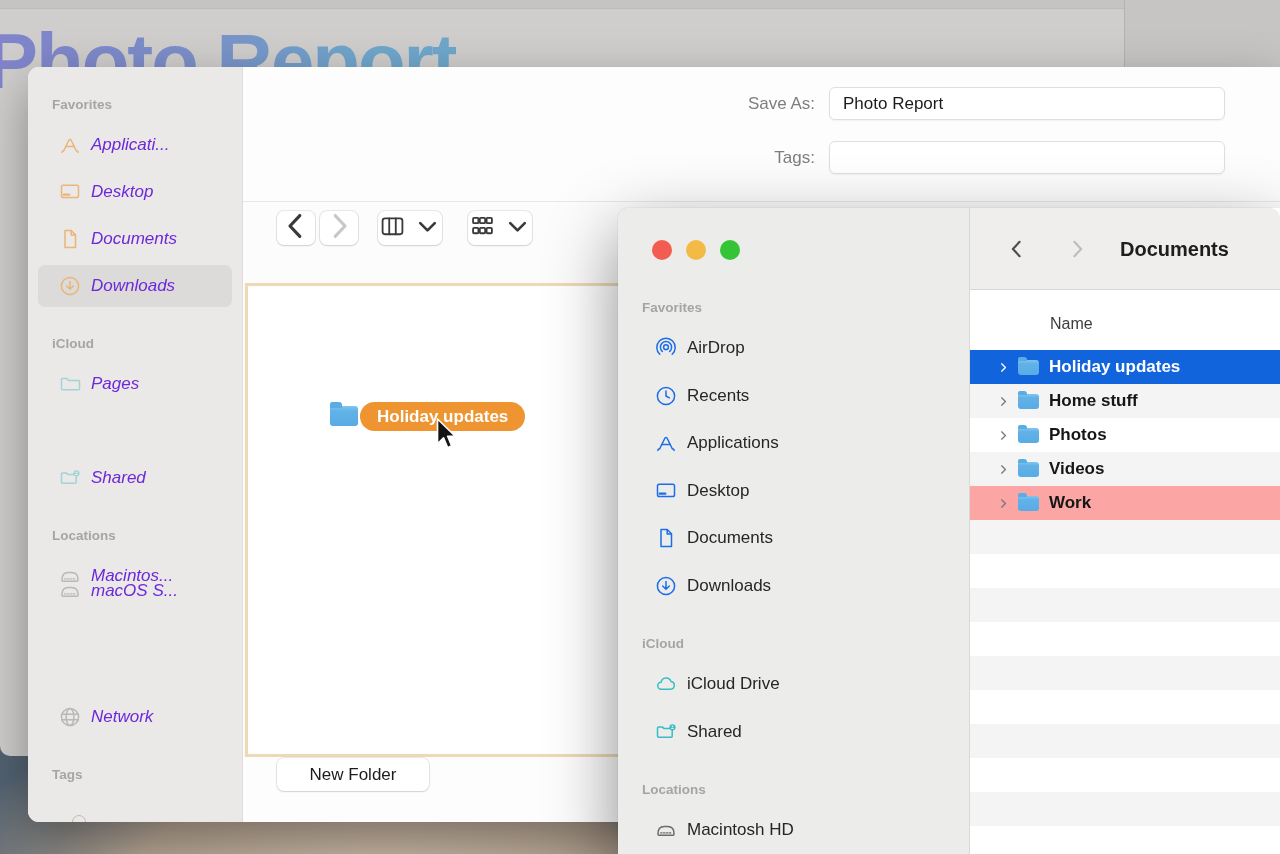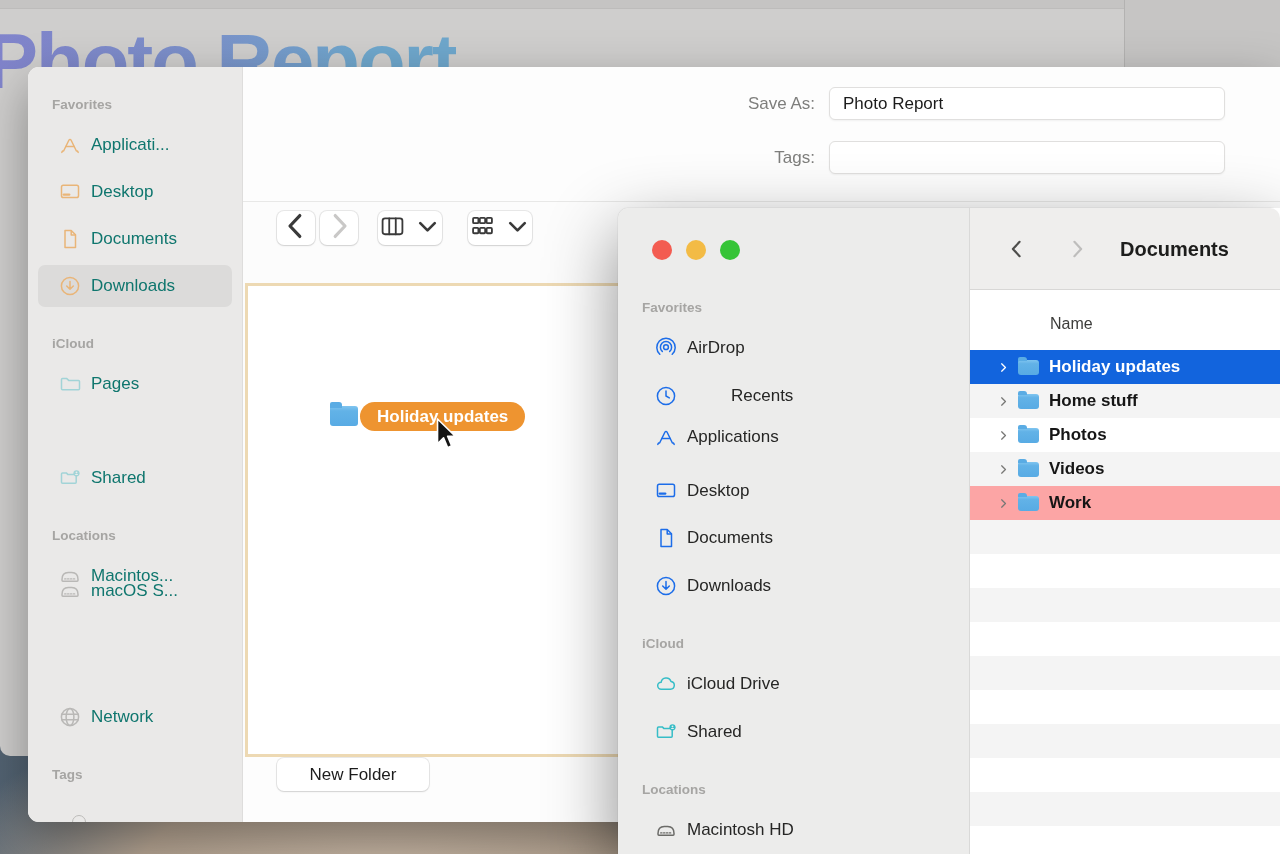--- a/index.html
+++ b/index.html
@@ -24,21 +24,21 @@
   #bg-right-pane { position:absolute; left:1124px; top:0; width:156px; height:67px; background:#c6c5c4; border-left:1px solid #b3b2b1; }
 
   
   #sheet { left:28px; top:67px; width:1252px; height:755px; background:#fcfcfc; border-radius:11px 0 0 11px; box-shadow:0 18px 50px rgba(0,0,0,.35); }
   #sheet-sidebar { position:absolute; left:0; top:0; width:215px; height:100%; background:#eae9e8; border-radius:11px 0 0 11px; border-right:1px solid rgba(0,0,0,.05); overflow:hidden; }
   .side-header { position:absolute; left:24px; font-size:13.5px; font-weight:700; color:#a6a5a3; }
   .side-item { position:absolute; left:10px; right:10px; height:42px; display:flex; align-items:center; border-radius:7px; }
   .side-item .ic { width:24px; height:24px; margin-left:20px; flex:0 0 24px; display:flex; align-items:center; justify-content:center; }
   .side-item .ic svg { width:24px; height:24px; }
   .side-item .lbl { margin-left:9px; font-size:17px; white-space:nowrap; }
-  #sheet-sidebar .lbl { color:#0f766e; }
+  #sheet-sidebar .lbl { color:#6d28d9;font-style:italic; }
   #sheet-sidebar .side-item.selected { background:#dcdbda; }
   .tint-tan { color:#e9b578; }
   .tint-teal-dim { color:#a2d4d7; }
   .tint-gray { color:#b9b8b6; }
   #tag-partial { position:absolute; left:44px; top:748px; width:14px; height:14px; border-radius:50%; border:1.5px solid #bcbbb9; }
 
   #sheet-main { position:absolute; left:215px; top:0; right:0; height:100%; }
   #fields-section { position:absolute; left:0; top:0; right:0; height:135px; border-bottom:1px solid #e8e8e7; background:#fdfdfd; }
   .field-label { position:absolute; width:150px; text-align:right; font-size:17px; color:#7e7e7c; line-height:33px; }
   .tfield { position:absolute; width:396px; height:33px; background:#fff; border:1px solid #e0dfde; border-radius:6px; box-shadow:0 1px 2px rgba(0,0,0,.05); font-size:17px; color:#1b1b1b; padding:0 13px; line-height:31px; font-family:inherit; }
@@ -260,30 +260,30 @@
   <div class="side-header" style="top: 92px;">Favorites</div>
       <div class="side-item" style="top: 119px;">
         <span class="ic tint-blue">
           <svg viewBox="0 0 24 24" fill="none" stroke="currentColor" stroke-width="1.5" stroke-linecap="round" stroke-linejoin="round">
             <circle cx="12" cy="11.2" r="2.4"></circle>
             <path d="M8.3 15.4 a5.6 5.6 0 1 1 7.4 0 M5.8 18.2 a9.2 9.2 0 1 1 12.4 0"></path>
           </svg>
         </span>
         <span class="lbl">AirDrop</span>
       </div>
-      <div class="side-item" style="top: 166.5px; gap: 44px;">
+      <div class="side-item" style="top: 166.5px;">
         <span class="ic tint-blue">
           <svg viewBox="0 0 24 24" fill="none" stroke="currentColor" stroke-width="1.5" stroke-linecap="round" stroke-linejoin="round">
             <circle cx="12" cy="12" r="8.6"></circle>
             <path d="M12 6.9 V12 l3.3 1.9"></path>
           </svg>
         </span>
         <span class="lbl">Recents</span>
       </div>
-      <div class="side-item" style="top: 208px;">
+      <div class="side-item" style="top: 214px;">
         <span class="ic tint-blue">
           <svg viewBox="0 0 24 24" fill="none" stroke="currentColor" stroke-width="1.5" stroke-linecap="round" stroke-linejoin="round">
             <path d="M5.6 18 L11 7 a1.15 1.15 0 0 1 2 0 L18.4 18"></path>
             <path d="M7.9 13.6 H16.1"></path>
             <path d="M4.5 18 l-.7 1.4 M19.5 18 l.7 1.4"></path>
           </svg>
         </span>
         <span class="lbl">Applications</span>
       </div>
       <div class="side-item" style="top: 261.5px;">

